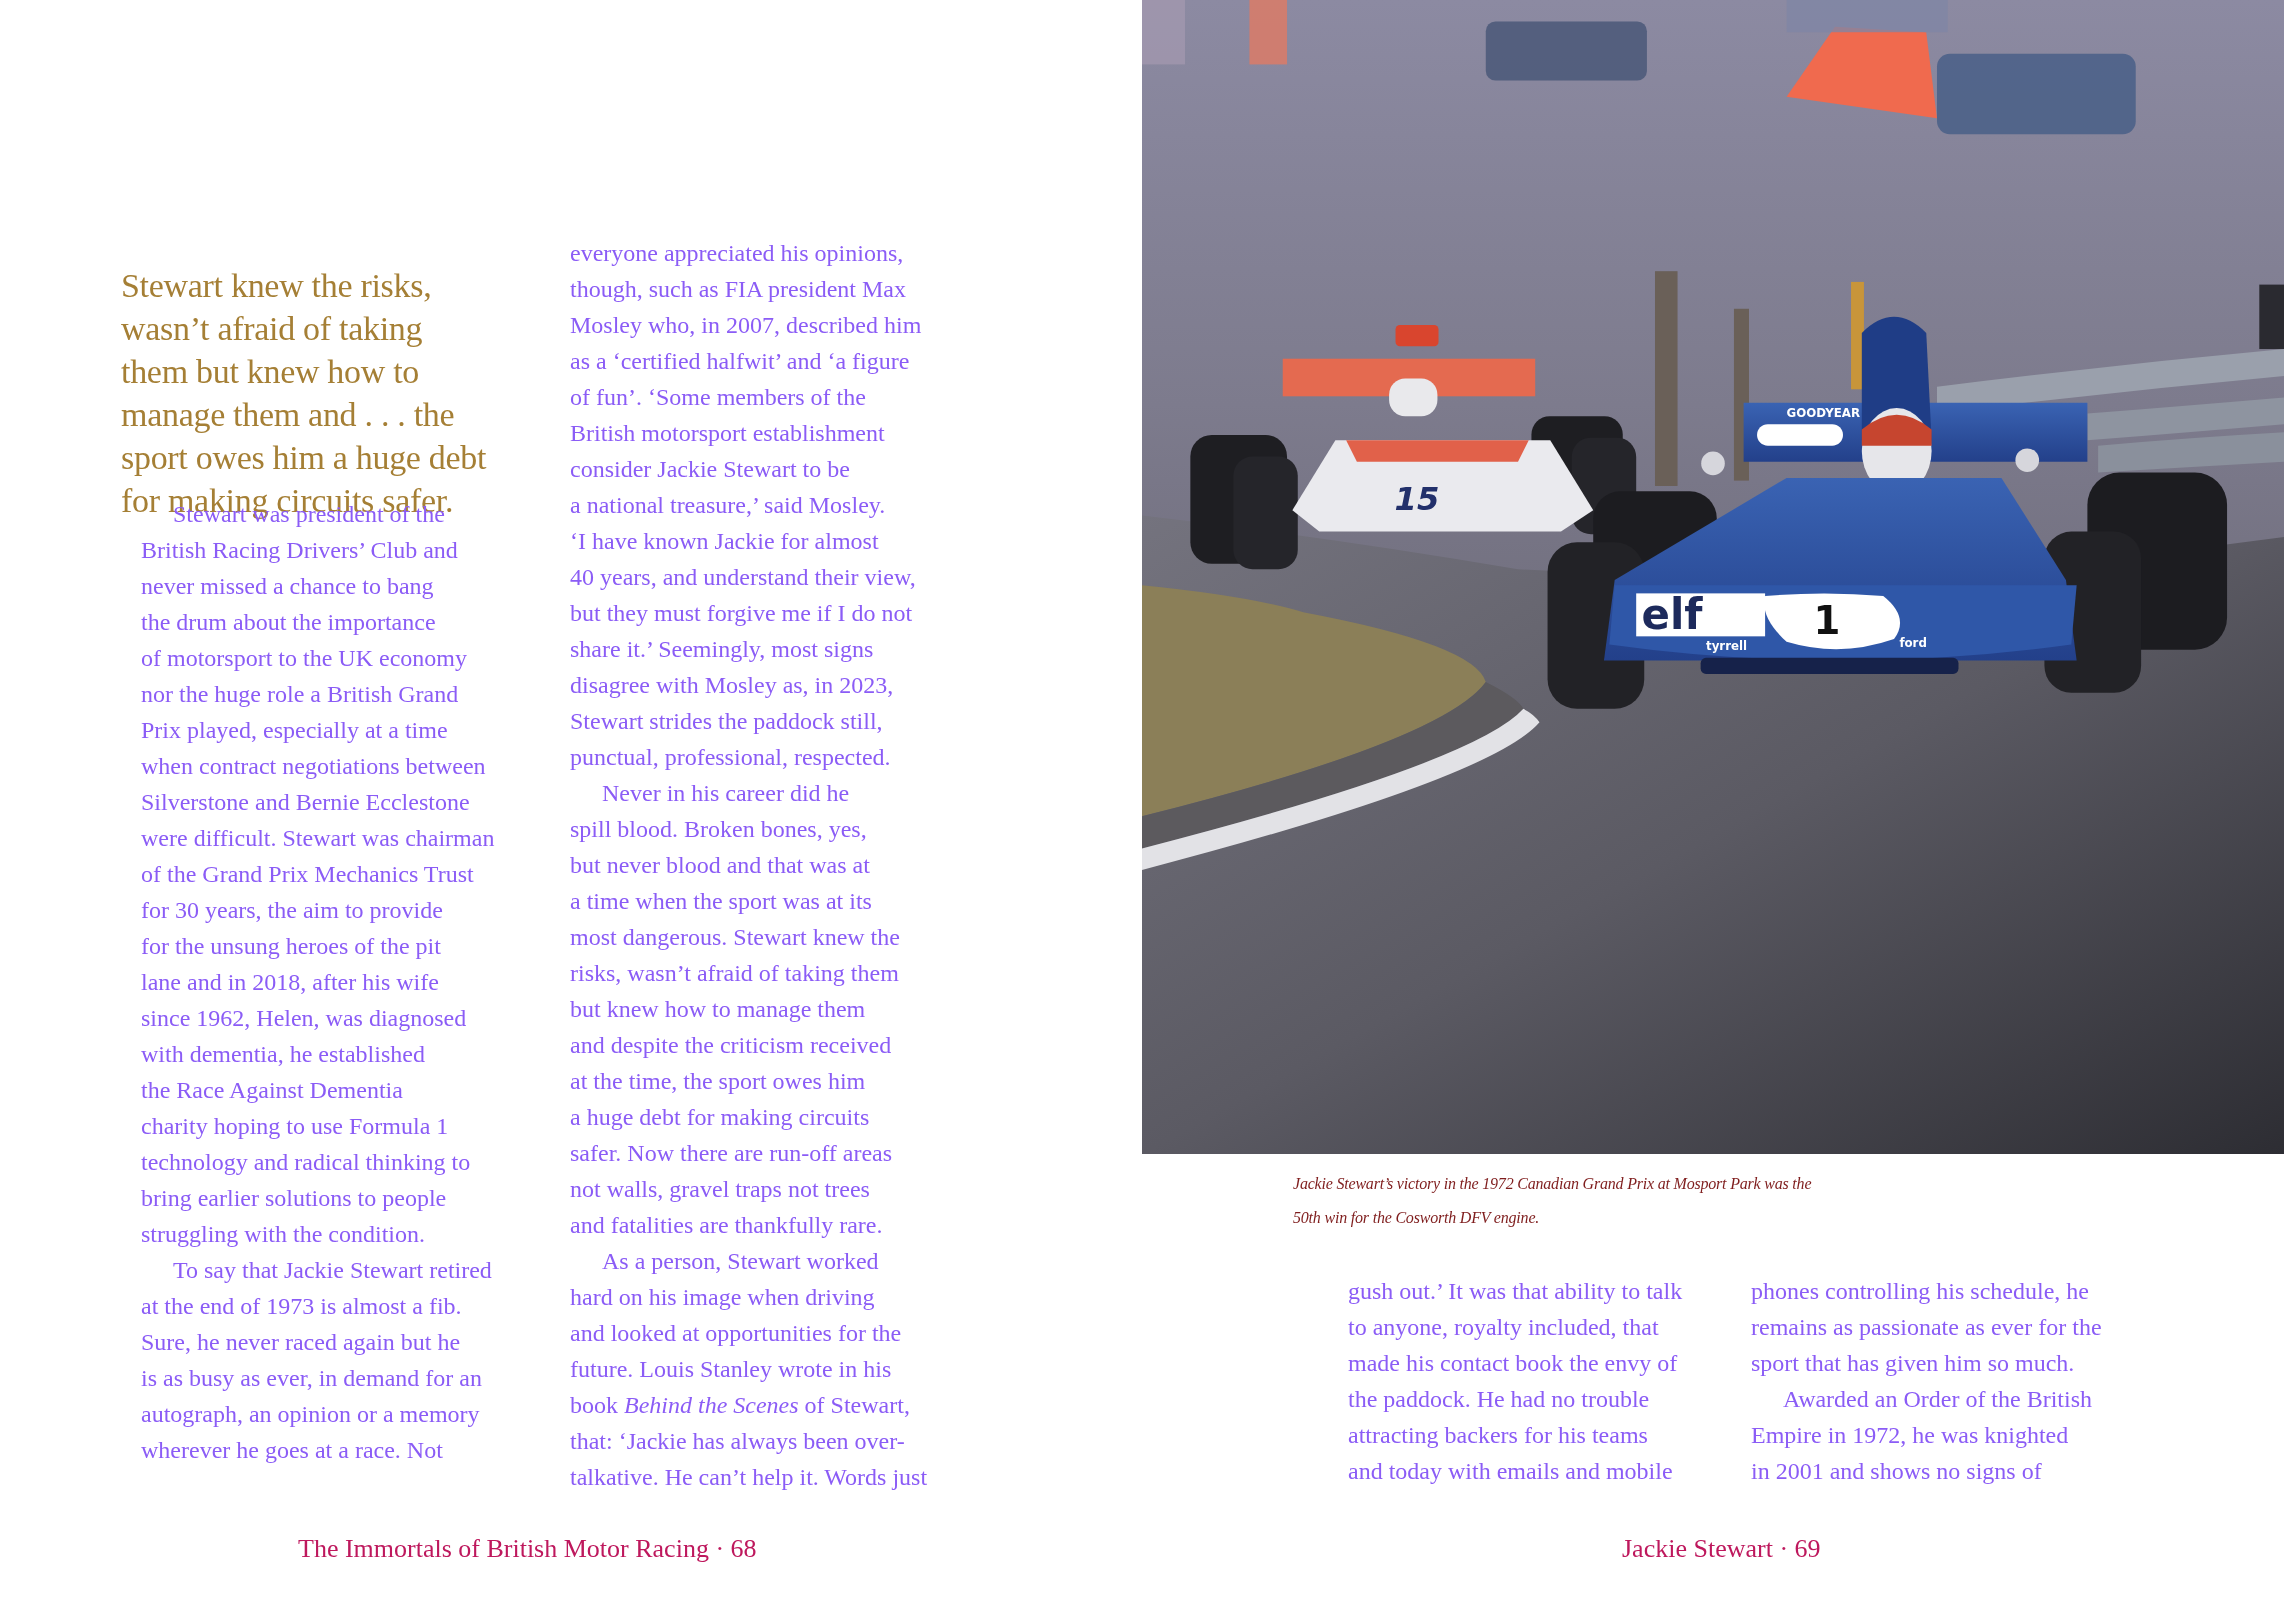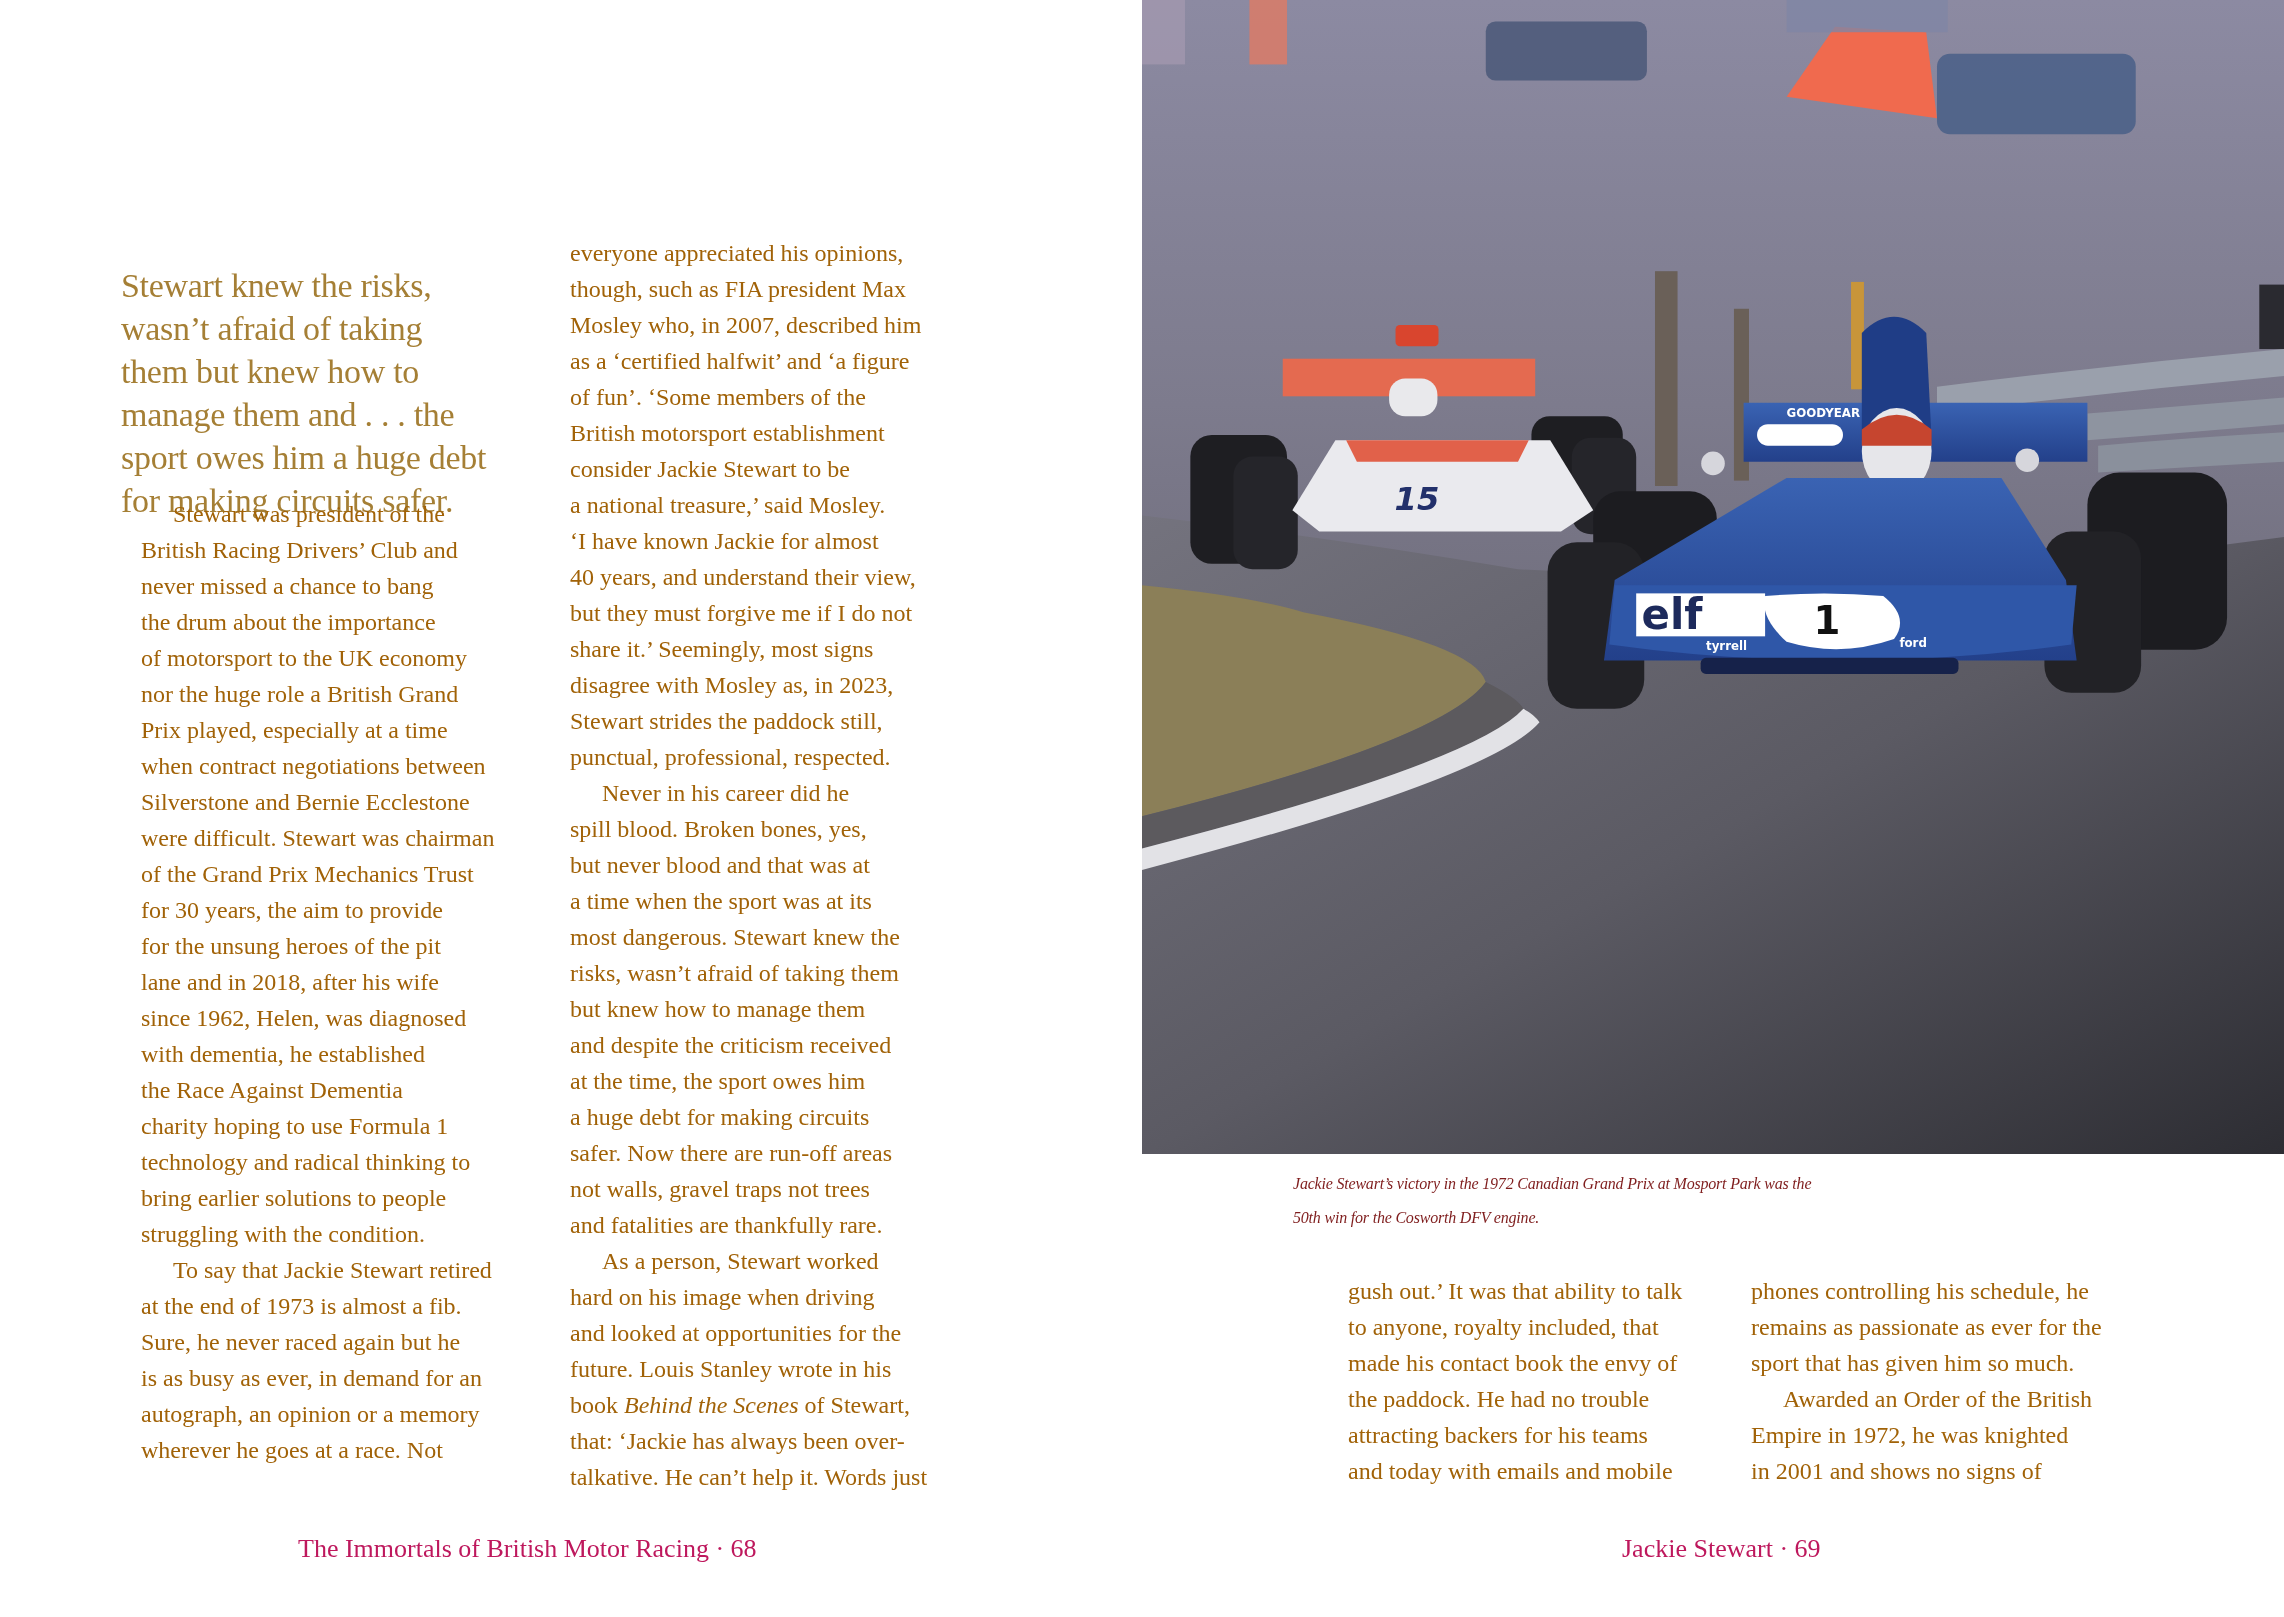--- a/index.html
+++ b/index.html
@@ -5,21 +5,21 @@
   html, body { margin:0; padding:0; background:#ffffff; }
   body { width:2284px; height:1618px; position:relative; overflow:hidden; font-family:"Liberation Serif","DejaVu Serif",serif; color:#111; }
   .spread { position:absolute; inset:0; }
   .page { position:absolute; top:0; height:1618px; }
   .page-left { left:0; width:1142px; }
   .page-right { left:1142px; width:1142px; }
 
   .pullquote { position:absolute; left:121px; top:230px; width:430px; color:#A57F35; font-size:34px; line-height:43px; letter-spacing:-0.3px;margin-top:34px; }
   .pullquote .pq-line { display:block; white-space:nowrap; }
 
-  .col { position:absolute; font-size:24px; line-height:36px; color:#a16207; }
+  .col { position:absolute; font-size:24px; line-height:36px; color:#8b5cf6; }
   .col .ln { display:block; white-space:nowrap; }
   .col .ln.indent { text-indent:32px; }
   .col em { font-style:italic; }
   .col1 { left:121px; top:496px; width:424px;margin-left:20px; }
   .col2 { left:570px; top:235px; width:424px; }
   .col3 { left:1348px; top:1273px; width:424px; }
   .col4 { left:1751px; top:1273px; width:424px; }
 
   .caption { position:absolute; left:1293px; top:1167px; width:913px; font-style:italic; font-size:16px; line-height:34px; color:#7f1d1d; letter-spacing:-0.2px; }
   .caption .ln { display:block; white-space:nowrap; }

